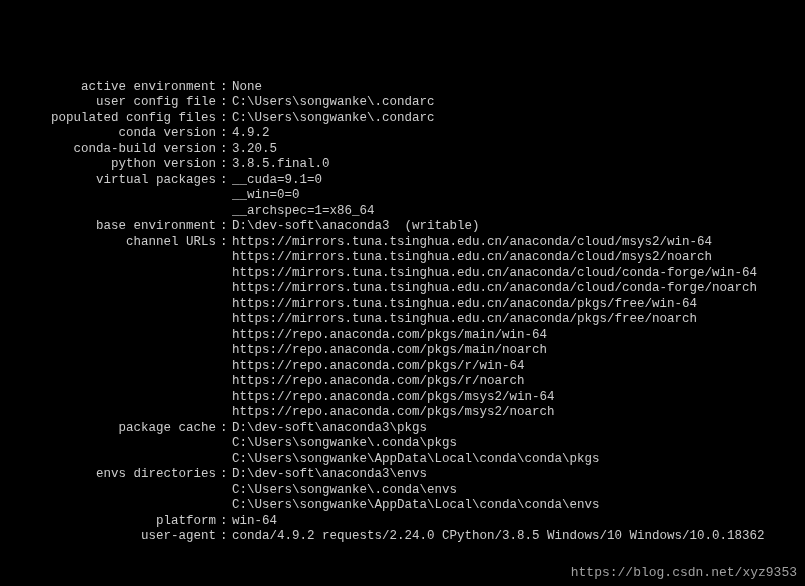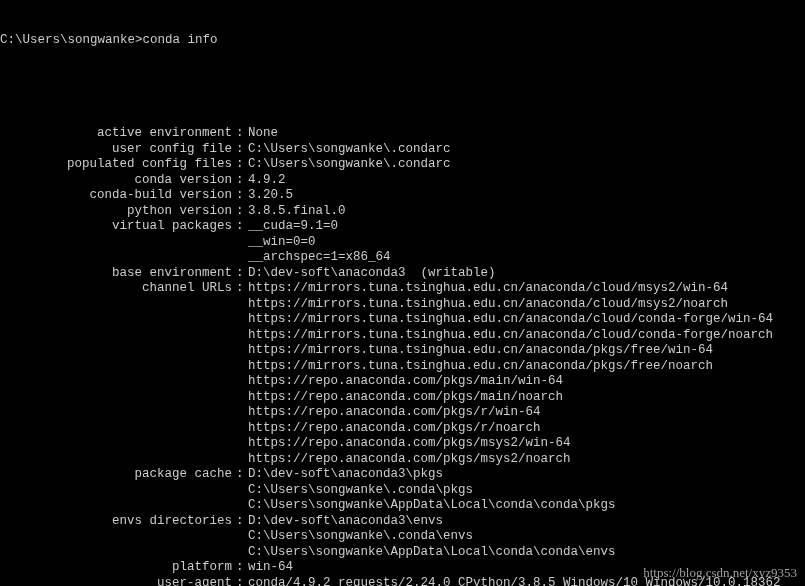--- a/index.html
+++ b/index.html
@@ -11,42 +11,41 @@
     font-family: "Consolas", "Courier New", monospace;
     font-size: 12.5px;
     line-height: 15.5px;
     overflow: hidden;
   }
   .terminal {
     padding: 2px 0 0 0;
     white-space: pre;
   }
   .prompt-line { color: #ccc; }
-  .row { display: flex; padding-left: 16px; }
+  .row { display: flex; }
   .label {
     display: inline-block;
     width: 220px;
     text-align: right;
     padding-right: 4px;
   }
   .sep { display:inline-block; width: 12px; text-align:center; }
   .val { display:inline-block;text-align:center; }
   .indent { display:inline-block; width:232px; }
   .watermark {
     position: absolute;
     right: 8px;
     bottom: 6px;
     color: #bdbdbd;
     font-size: 13px;
-    font-family: Liberation Serif, serif;
+    font-family: Liberation Mono, monospace;
     opacity: 0.85;
   }
 </style>
 </head>
 <body>
 
 <div class="terminal">
-  <div class="prompt-line">C:\Users\songwanke&gt;conda info</div>
   <div>&nbsp;</div>
   <div id="rows"><div class="row"><span class="label">active environment</span><span class="sep">: </span><span class="val">None</span></div><div class="row"><span class="label">user config file</span><span class="sep">: </span><span class="val">C:\Users\songwanke\.condarc</span></div><div class="row"><span class="label">populated config files</span><span class="sep">: </span><span class="val">C:\Users\songwanke\.condarc</span></div><div class="row"><span class="label">conda version</span><span class="sep">: </span><span class="val">4.9.2</span></div><div class="row"><span class="label">conda-build version</span><span class="sep">: </span><span class="val">3.20.5</span></div><div class="row"><span class="label">python version</span><span class="sep">: </span><span class="val">3.8.5.final.0</span></div><div class="row"><span class="label">virtual packages</span><span class="sep">: </span><span class="val">__cuda=9.1=0</span></div><div class="row"><span class="indent"></span><span class="val">__win=0=0</span></div><div class="row"><span class="indent"></span><span class="val">__archspec=1=x86_64</span></div><div class="row"><span class="label">base environment</span><span class="sep">: </span><span class="val">D:\dev-soft\anaconda3  (writable)</span></div><div class="row"><span class="label">channel URLs</span><span class="sep">: </span><span class="val">https://mirrors.tuna.tsinghua.edu.cn/anaconda/cloud/msys2/win-64</span></div><div class="row"><span class="indent"></span><span class="val">https://mirrors.tuna.tsinghua.edu.cn/anaconda/cloud/msys2/noarch</span></div><div class="row"><span class="indent"></span><span class="val">https://mirrors.tuna.tsinghua.edu.cn/anaconda/cloud/conda-forge/win-64</span></div><div class="row"><span class="indent"></span><span class="val">https://mirrors.tuna.tsinghua.edu.cn/anaconda/cloud/conda-forge/noarch</span></div><div class="row"><span class="indent"></span><span class="val">https://mirrors.tuna.tsinghua.edu.cn/anaconda/pkgs/free/win-64</span></div><div class="row"><span class="indent"></span><span class="val">https://mirrors.tuna.tsinghua.edu.cn/anaconda/pkgs/free/noarch</span></div><div class="row"><span class="indent"></span><span class="val">https://repo.anaconda.com/pkgs/main/win-64</span></div><div class="row"><span class="indent"></span><span class="val">https://repo.anaconda.com/pkgs/main/noarch</span></div><div class="row"><span class="indent"></span><span class="val">https://repo.anaconda.com/pkgs/r/win-64</span></div><div class="row"><span class="indent"></span><span class="val">https://repo.anaconda.com/pkgs/r/noarch</span></div><div class="row"><span class="indent"></span><span class="val">https://repo.anaconda.com/pkgs/msys2/win-64</span></div><div class="row"><span class="indent"></span><span class="val">https://repo.anaconda.com/pkgs/msys2/noarch</span></div><div class="row"><span class="label">package cache</span><span class="sep">: </span><span class="val">D:\dev-soft\anaconda3\pkgs</span></div><div class="row"><span class="indent"></span><span class="val">C:\Users\songwanke\.conda\pkgs</span></div><div class="row"><span class="indent"></span><span class="val">C:\Users\songwanke\AppData\Local\conda\conda\pkgs</span></div><div class="row"><span class="label">envs directories</span><span class="sep">: </span><span class="val">D:\dev-soft\anaconda3\envs</span></div><div class="row"><span class="indent"></span><span class="val">C:\Users\songwanke\.conda\envs</span></div><div class="row"><span class="indent"></span><span class="val">C:\Users\songwanke\AppData\Local\conda\conda\envs</span></div><div class="row"><span class="label">platform</span><span class="sep">: </span><span class="val">win-64</span></div><div class="row"><span class="label">user-agent</span><span class="sep">: </span><span class="val">conda/4.9.2 requests/2.24.0 CPython/3.8.5 Windows/10 Windows/10.0.18362</span></div></div>
 </div>
 
 <div class="watermark">https://blog.csdn.net/xyz9353</div>
 
 </body></html>

